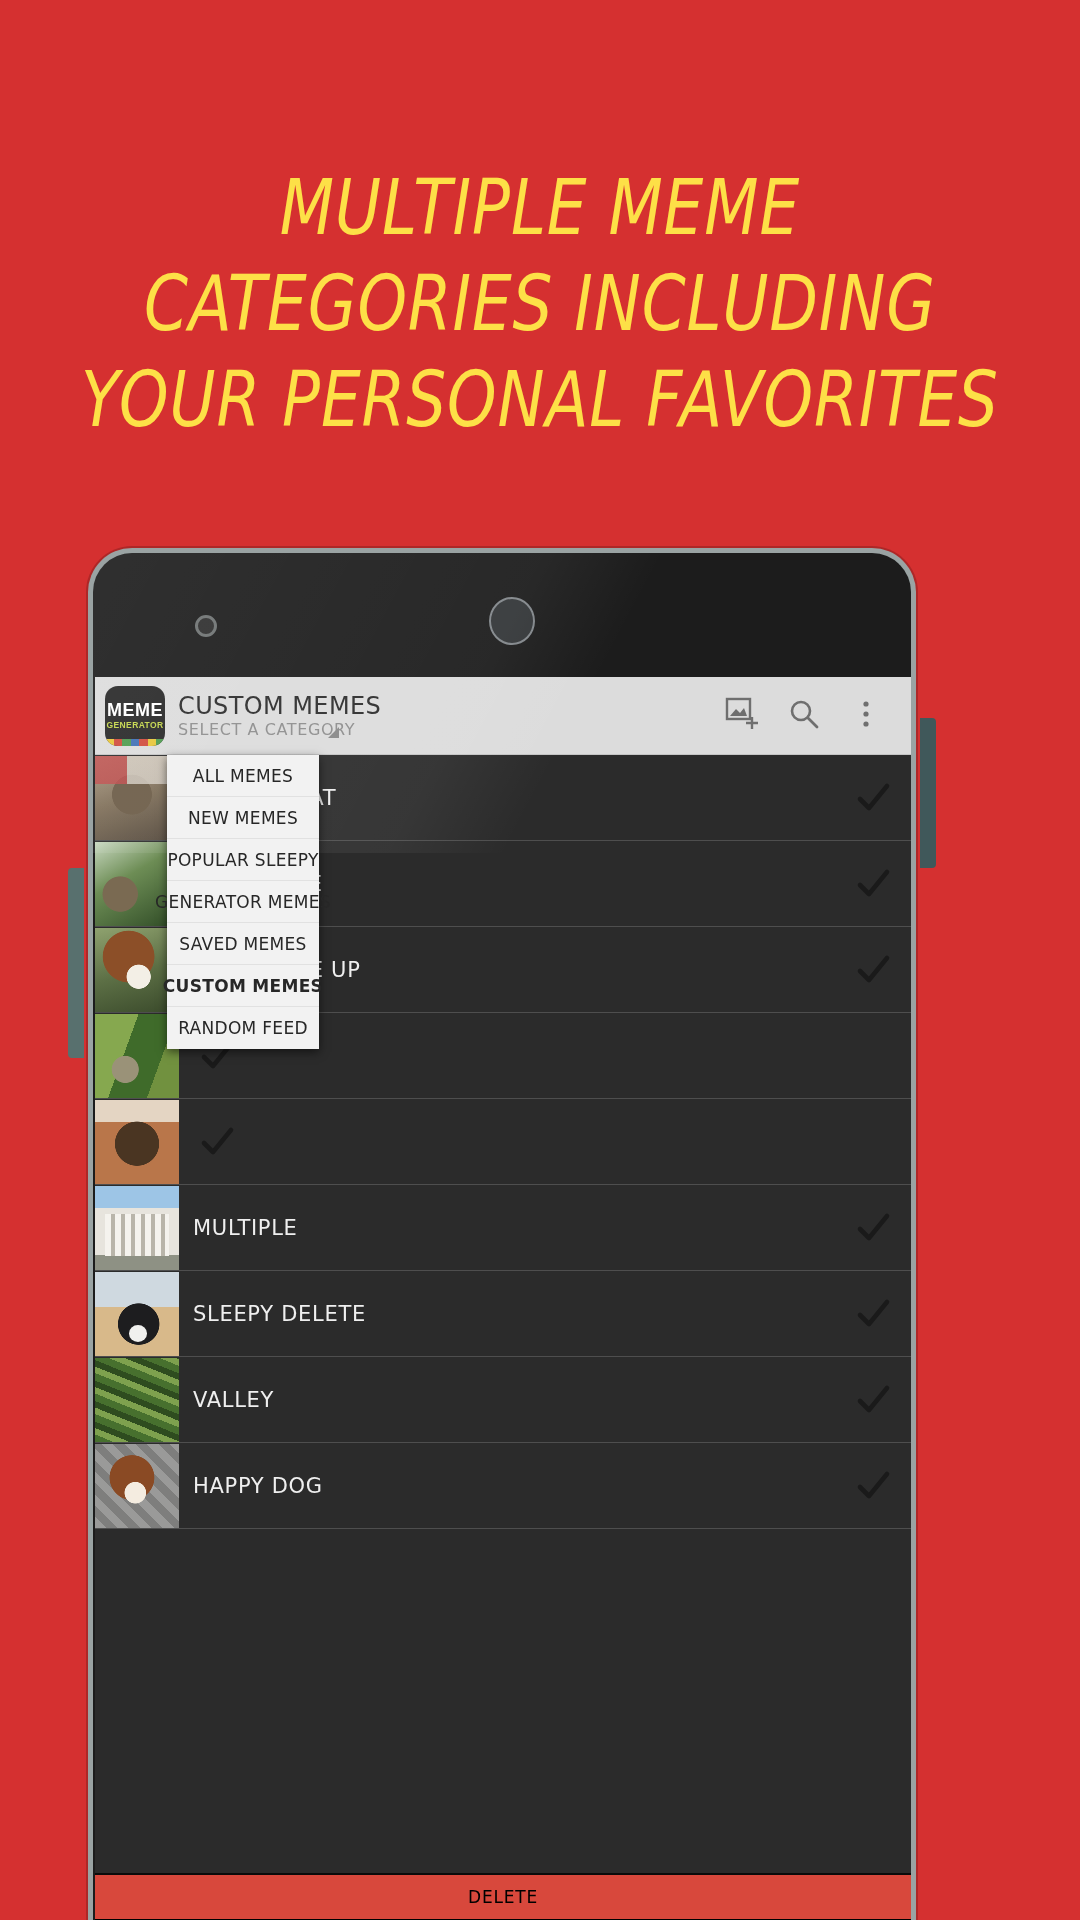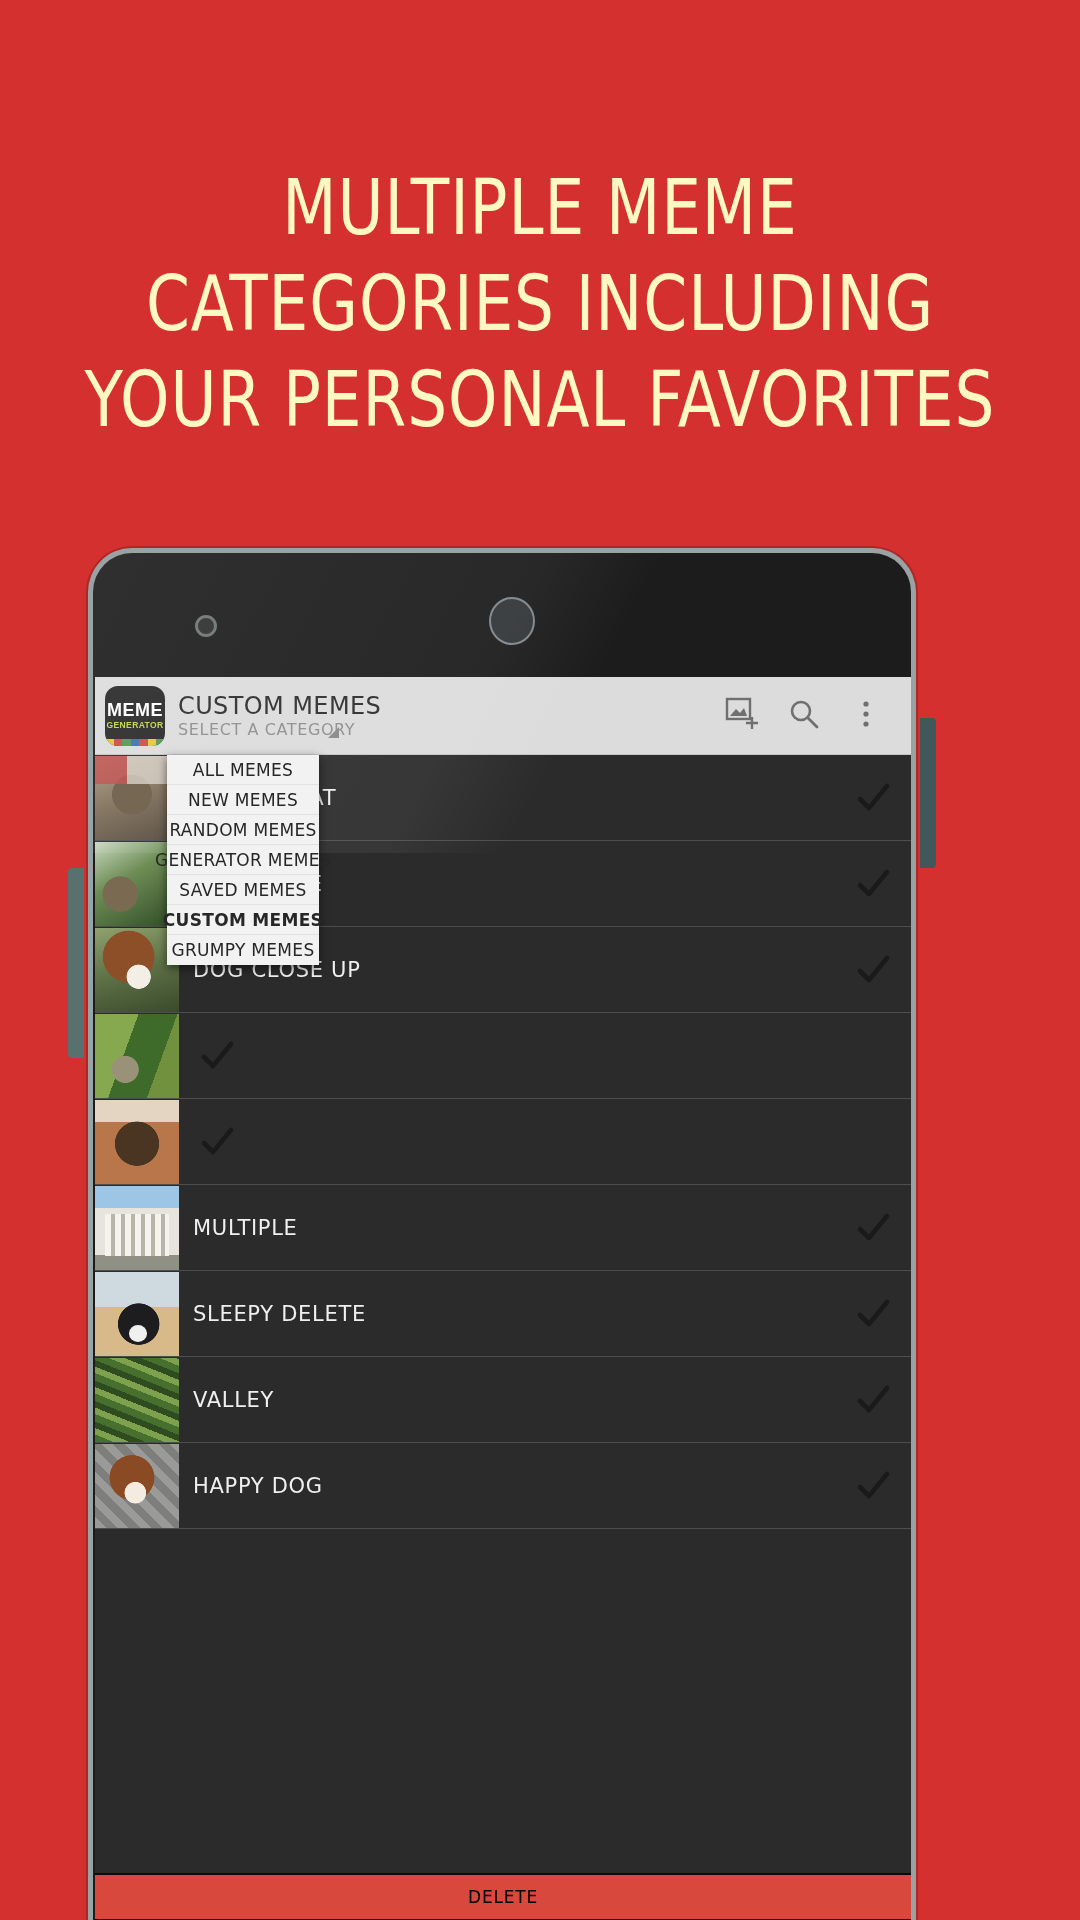--- a/index.html
+++ b/index.html
@@ -183,21 +183,21 @@
   
   #category-dropdown {
     position: absolute;
     left: 72px; top: 78px;
     width: 152px;
     background: #f2f2f2;
     box-shadow: 0 3px 9px rgba(0,0,0,0.55);
     z-index: 30;
   }
   .dropdown-item {
-    height: 30px;
+    height: 42px;
     display: flex; align-items: center; justify-content: center;
     color: #272727;
     font-size: 17px;
     letter-spacing: 0.3px;
     border-bottom: 1px solid #e1e1e1;
     font-family: "DejaVu Sans", sans-serif;
     white-space: nowrap;
   }
   .dropdown-item:last-child { border-bottom: none; }
   .dropdown-item.selected { font-weight: 700; }
@@ -257,21 +257,21 @@
   .th-valley { background:
       repeating-linear-gradient(22deg, #47702e 0 7px, #7ea14e 7px 13px, #2e4c1f 13px 19px); }
   .th-happydog { background:
       radial-gradient(circle at 48% 58%, #f4ece0 0 16%, transparent 17%),
       radial-gradient(circle at 44% 40%, #8a4a24 0 32%, transparent 33%),
       repeating-linear-gradient(45deg,#9a9a99 0 8px,#7e7e7d 8px 16px); }
 </style>
 </head>
 <body style="background: rgb(213, 48, 48);">
 
-<div id="promo-headline" style="color: #fef9c3;">
+<div id="promo-headline" style="color: #fde047; font-style: italic;">
   <span class="line">MULTIPLE MEME</span>
   <span class="line">CATEGORIES INCLUDING</span>
   <span class="line">YOUR PERSONAL FAVORITES</span>
 </div>
 
 <div id="phone-mockup">
 
   <div id="phone-side-left"></div>
   <div id="phone-side-right"></div>
 
@@ -411,25 +411,25 @@
               <svg width="40" height="40" viewBox="0 0 40 40">
                 <path d="M7 21 L16 30 L34 8" fill="none" stroke="#1a1a1a" stroke-width="4.6" stroke-linecap="round" stroke-linejoin="round"></path>
               </svg>
             </div>
           </div>
         </div>
 
       <div id="category-dropdown">
           <div class="dropdown-item">ALL MEMES</div>
           <div class="dropdown-item">NEW MEMES</div>
-          <div class="dropdown-item">RANDOM MEMES</div>
+          <div class="dropdown-item">POPULAR SLEEPY</div>
           <div class="dropdown-item">GENERATOR MEMES</div>
           <div class="dropdown-item">SAVED MEMES</div>
           <div class="dropdown-item selected">CUSTOM MEMES</div>
-          <div class="dropdown-item">GRUMPY MEMES</div>
+          <div class="dropdown-item">RANDOM FEED</div>
         </div>
 
       <div id="delete-button" style="background: rgb(216, 72, 60);">DELETE</div>
       <div id="nav-strip"></div>
 
     </div>
     <div id="phone-gloss"></div>
   </div>
 </div>
 

